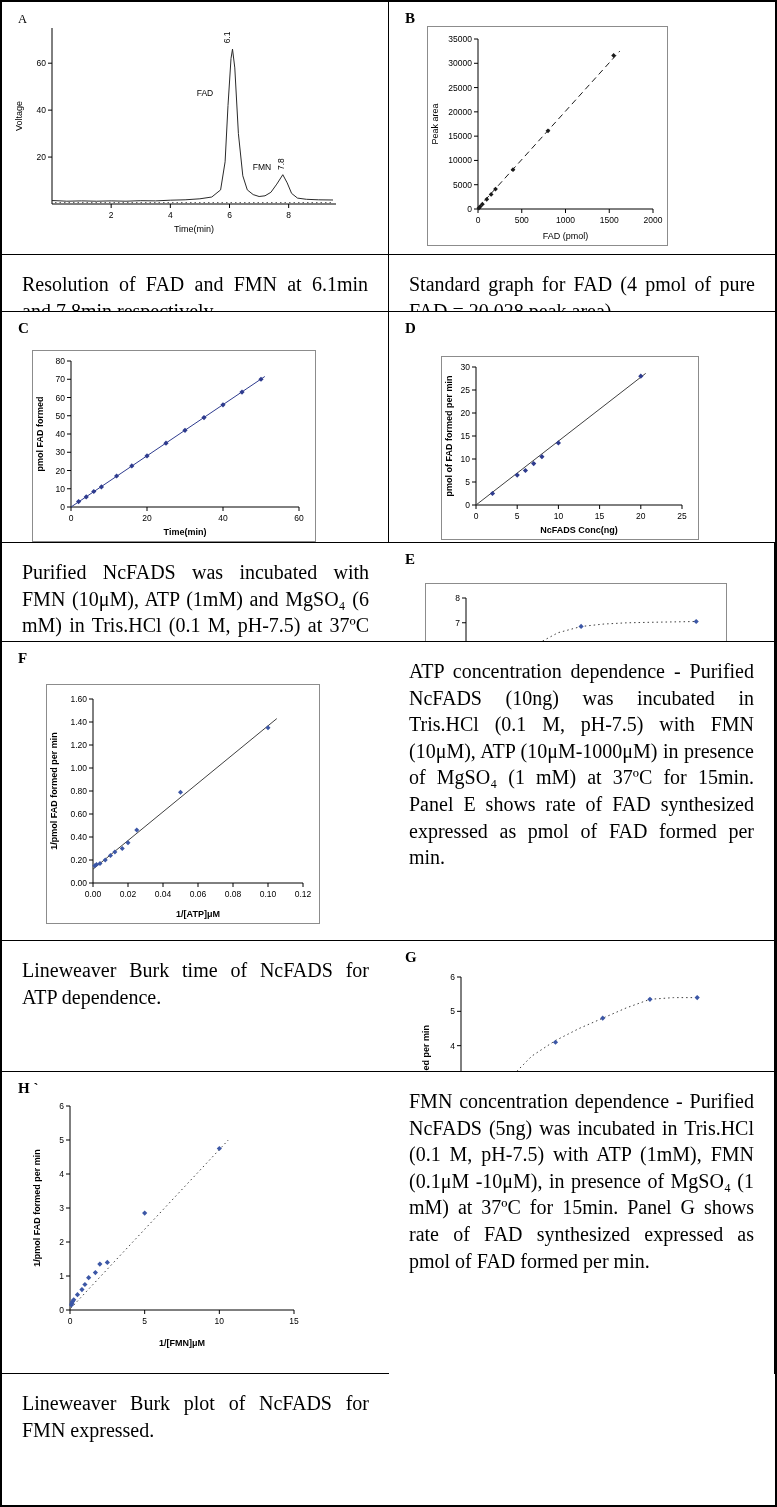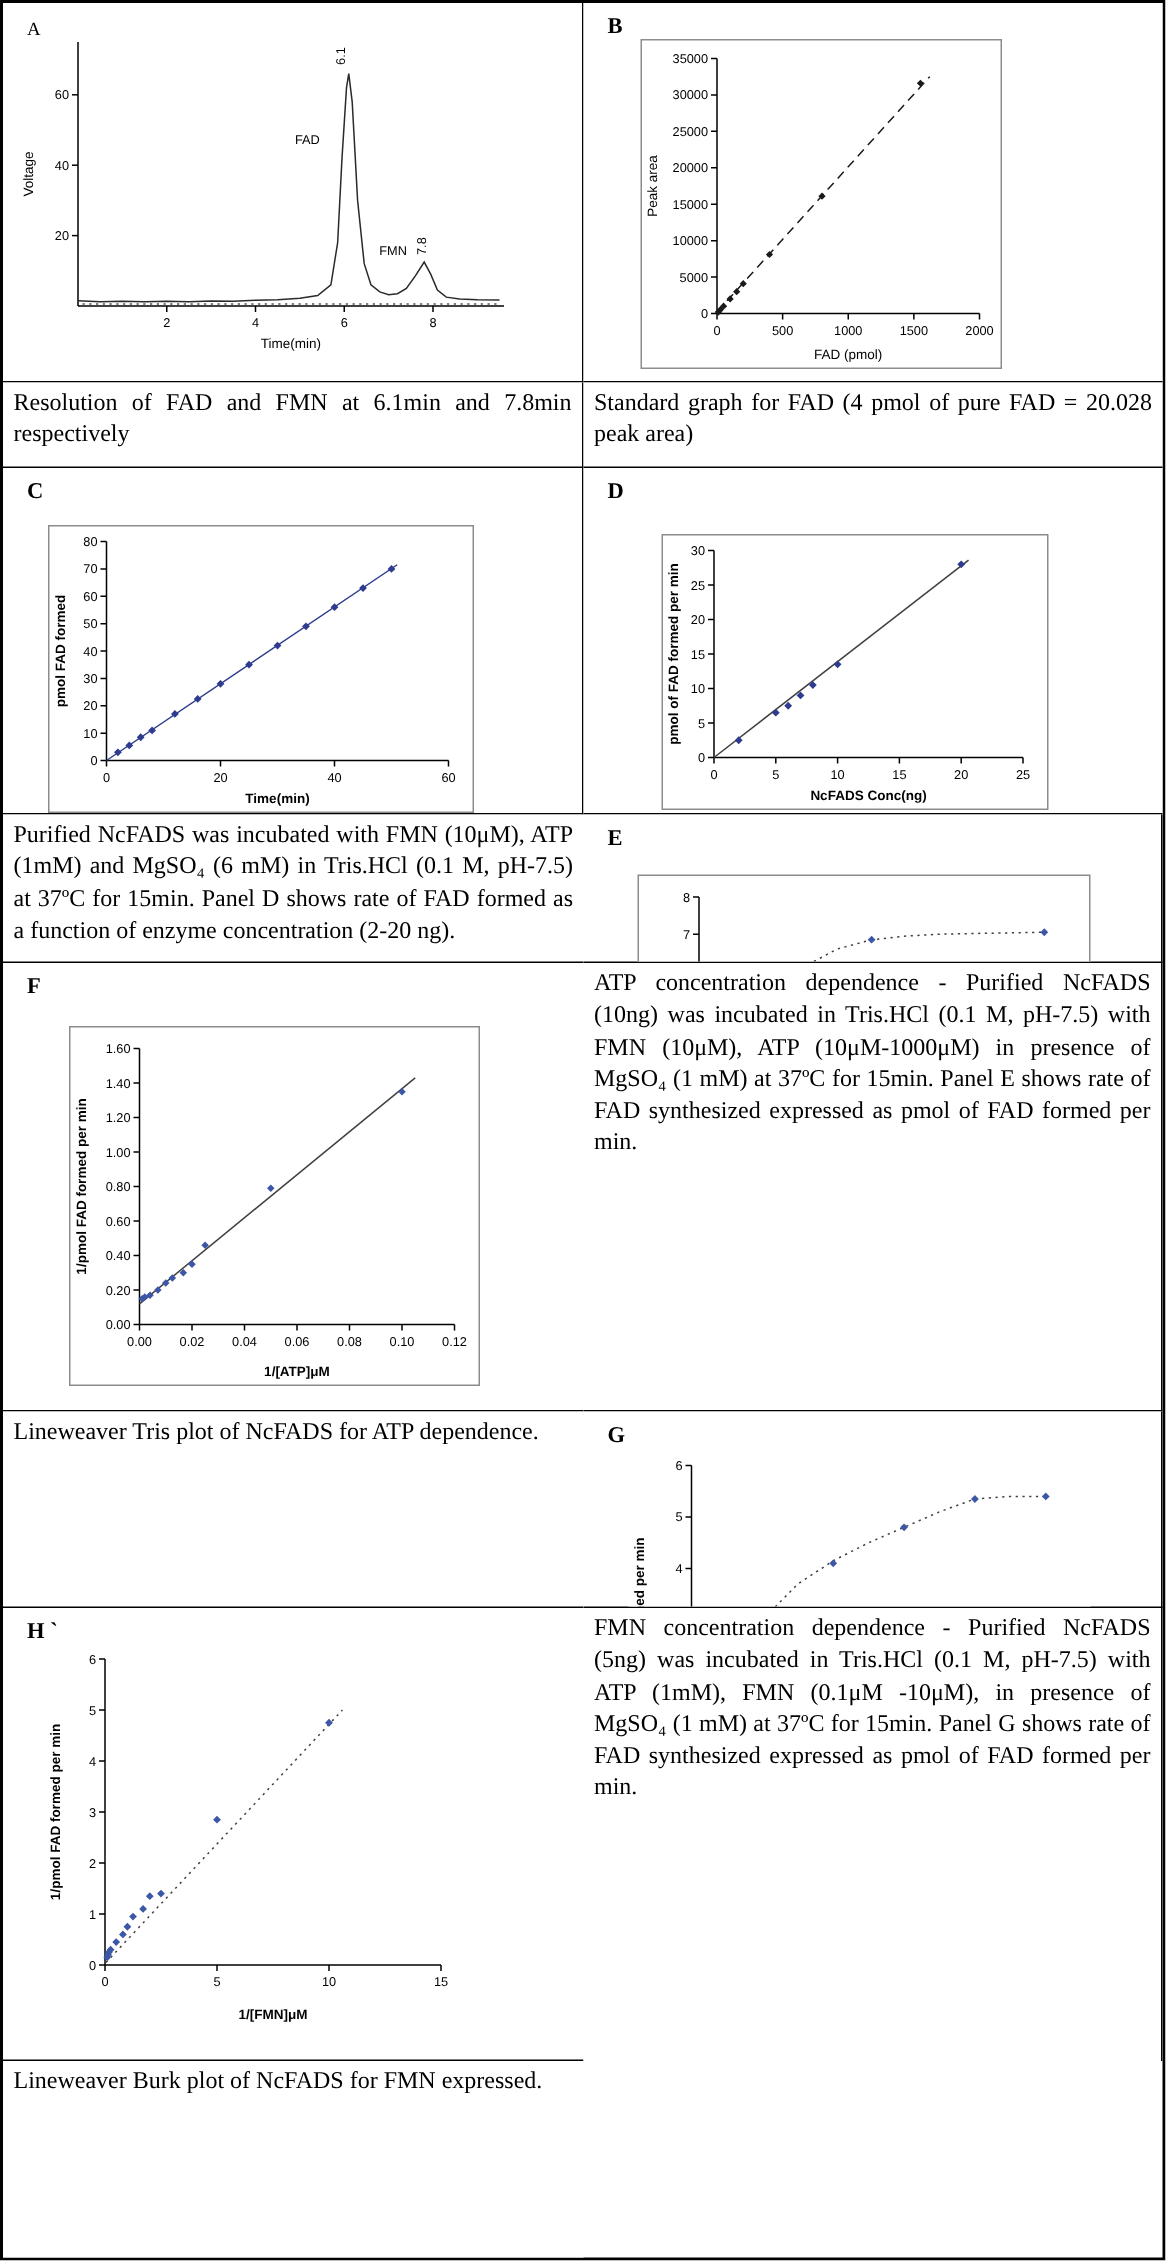--- a/index.html
+++ b/index.html
@@ -10,21 +10,21 @@
     grid-template-rows:253px 57px 231px 99px 299px 131px 302px 131px;
     background:#fff;
   }
   .cell{box-sizing:border-box;border-right:1px solid #000;border-bottom:1px solid #000;
         position:relative;overflow:hidden;background:#fff;}
   .last-col{border-right:none;}
   .last-row{border-bottom:none;}
   .pletter{position:absolute;top:8px;left:16px;font-weight:bold;font-size:15px;
            font-family:"Liberation Serif",serif;}
   .cell-a .pletter{font-size:12.5px;font-weight:normal;top:10px;}
-  .caption{font-size:16px;line-height:1.33;text-align:justify;margin:0;padding:3px 7px 0 7px;}
+  .caption{font-size:20px;line-height:1.33;text-align:justify;margin:13px;padding:3px 7px 0 7px;}
   .chart{background:#fff;}
   .framed{border:1px solid #8c8c8c;}
   .cell-a .chart{margin:8px 0 0 10px;width:336px;height:228px;}
   .cell-b .chart{margin:24px 0 0 38px;width:239px;height:218px;}
   .cell-c .chart{margin:38px 0 0 30px;width:282px;height:190px;}
   .cell-d .chart{margin:44px 0 0 52px;width:256px;height:182px;}
   .cell-e .chart{margin:40px 0 0 36px;width:300px;height:252px;}
   .cell-f .chart{margin:42px 0 0 44px;width:272px;height:238px;}
   .cell-g .chart{margin:22px 0 0 30px;width:308px;height:262px;}
   .cell-h .chart{margin:20px 0 0 28px;width:284px;height:260px;}
@@ -319,21 +319,21 @@
           <path d="M89.75 142.6L92.25 145.1L89.75 147.6L87.25 145.1Z" fill="#3c57a6"></path>
           <path d="M133.5 104.64999999999999L136 107.14999999999999L133.5 109.64999999999999L131 107.14999999999999Z" fill="#3c57a6"></path>
           <path d="M221 40.25L223.5 42.75L221 45.25L218.5 42.75Z" fill="#3c57a6"></path>
         </svg></div>
   </div>
 
   <div class="cell caption-cell">
     <p class="caption">ATP concentration dependence - Purified NcFADS (10ng) was incubated in Tris.HCl (0.1 M, pH-7.5) with FMN (10μM), ATP (10μM-1000μM) in presence of MgSO₄ (1 mM) at 37ºC for 15min. Panel E shows rate of FAD synthesized expressed as pmol of FAD formed per min.</p>
   </div>
   <div class="cell caption-cell last-col">
-    <p class="caption">Lineweaver Tris plot of NcFADS for ATP dependence.</p>
+    <p class="caption">Lineweaver Burk time of NcFADS for ATP dependence.</p>
   </div>
 
   <div class="cell chart-cell cell-g">
     <span class="pletter">G</span>
     <div class="chart"><svg width="308" height="262" viewBox="0 0 308 262">
           <line x1="42" y1="220" x2="290" y2="220" stroke="#000" stroke-width="1"></line>
           <line x1="42" y1="14" x2="42" y2="220" stroke="#000" stroke-width="1"></line>
           <line x1="42" y1="220" x2="42" y2="224" stroke="#000"></line>
           <text x="42" y="234" text-anchor="middle" class="tick">0</text>
           <line x1="160.09523809523807" y1="220" x2="160.09523809523807" y2="224" stroke="#000"></line>

